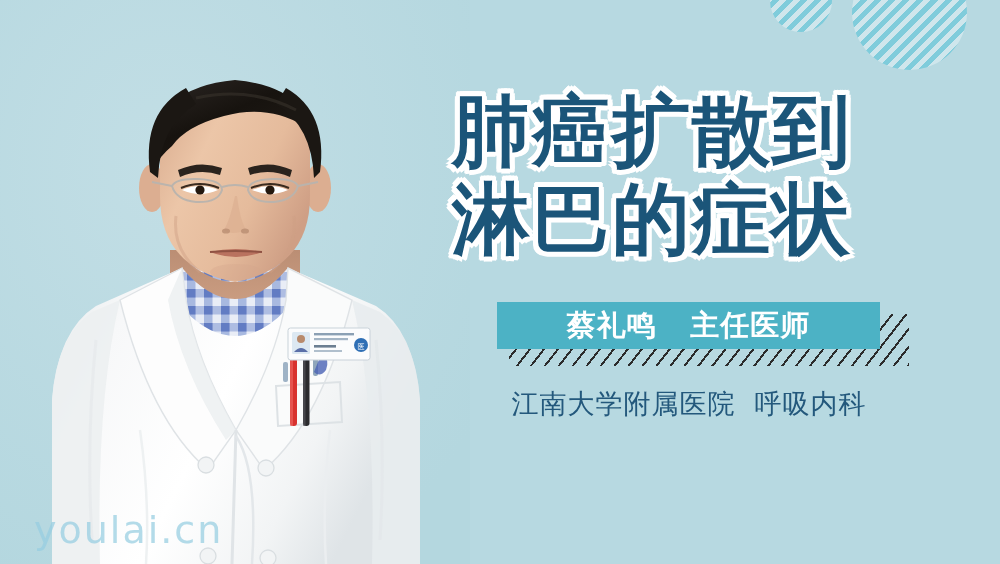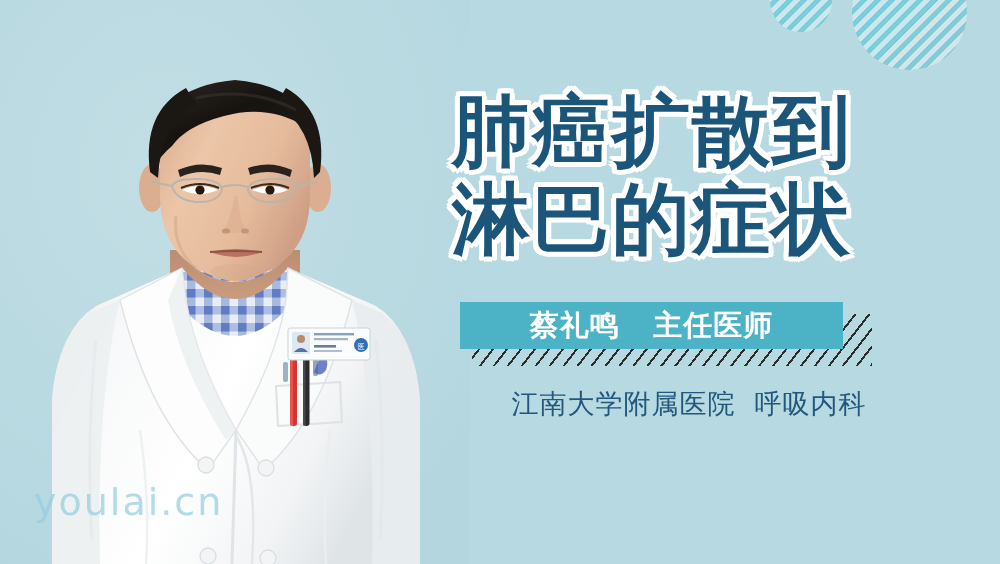--- a/index.html
+++ b/index.html
@@ -57,21 +57,21 @@
       -5px  0   0 #ffffff,  5px  0   0 #ffffff,
        0   -5px 0 #ffffff,  0    5px 0 #ffffff,
       -3px -5px 0 #ffffff,  3px -5px 0 #ffffff,
       -5px  3px 0 #ffffff,  5px  3px 0 #ffffff;
   }
   #title-line-2 { margin-top: 2px; }
 
   
   #name-banner-wrap {
     position: absolute;
-    left: 460px; top: 302px;
+    left: 497px; top: 302px;
     width: 412px; height: 66px;
   }
   #name-hatch {
     position: absolute;
     left: 12px; top: 12px;
     width: 400px; height: 52px;
     background-image: repeating-linear-gradient(
       -52deg,
       #2c2c2c 0px, #2c2c2c 2px,
       rgba(0,0,0,0) 2px, rgba(0,0,0,0) 11px
@@ -105,21 +105,21 @@
     font-family: "DejaVu Sans", "Liberation Sans", sans-serif;
     font-size: 27px;
     letter-spacing: 1px;
     white-space: pre;
     margin-top: 9px;
   }
 
   
   #watermark {
     position: absolute;
-    left: 34px; top: 480px;
+    left: 34px; top: 508px;
     font-family: "DejaVu Sans", "Liberation Sans", sans-serif;
     font-size: 38px;
     letter-spacing: 2px;
     color: rgba(150, 205, 225, 0.72);
     user-select: none;
   }
 </style>
 </head>
 <body>
 

